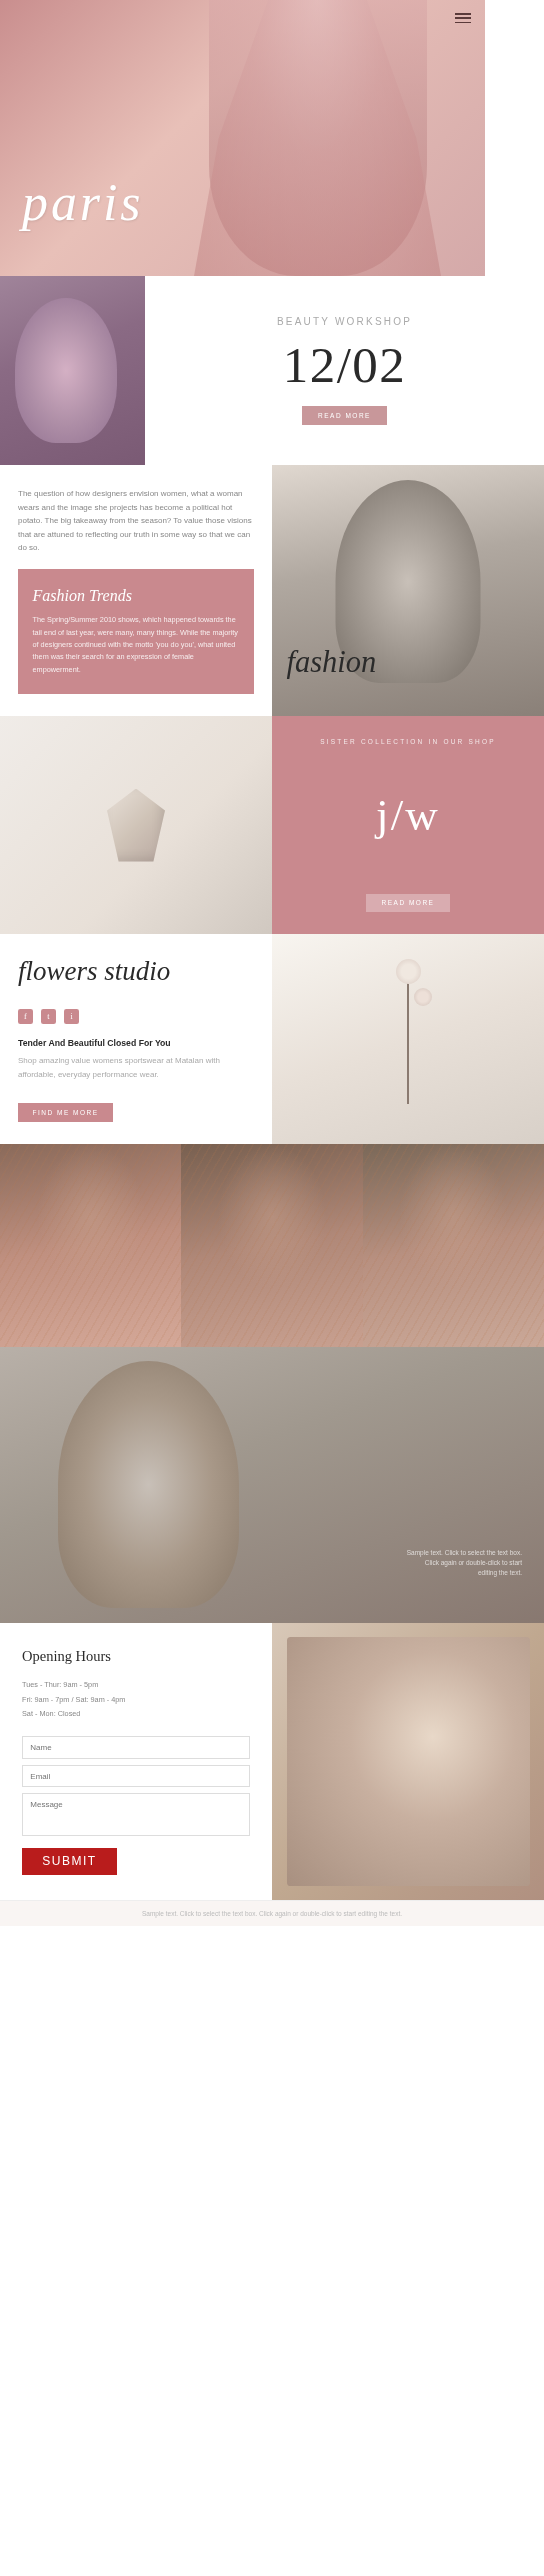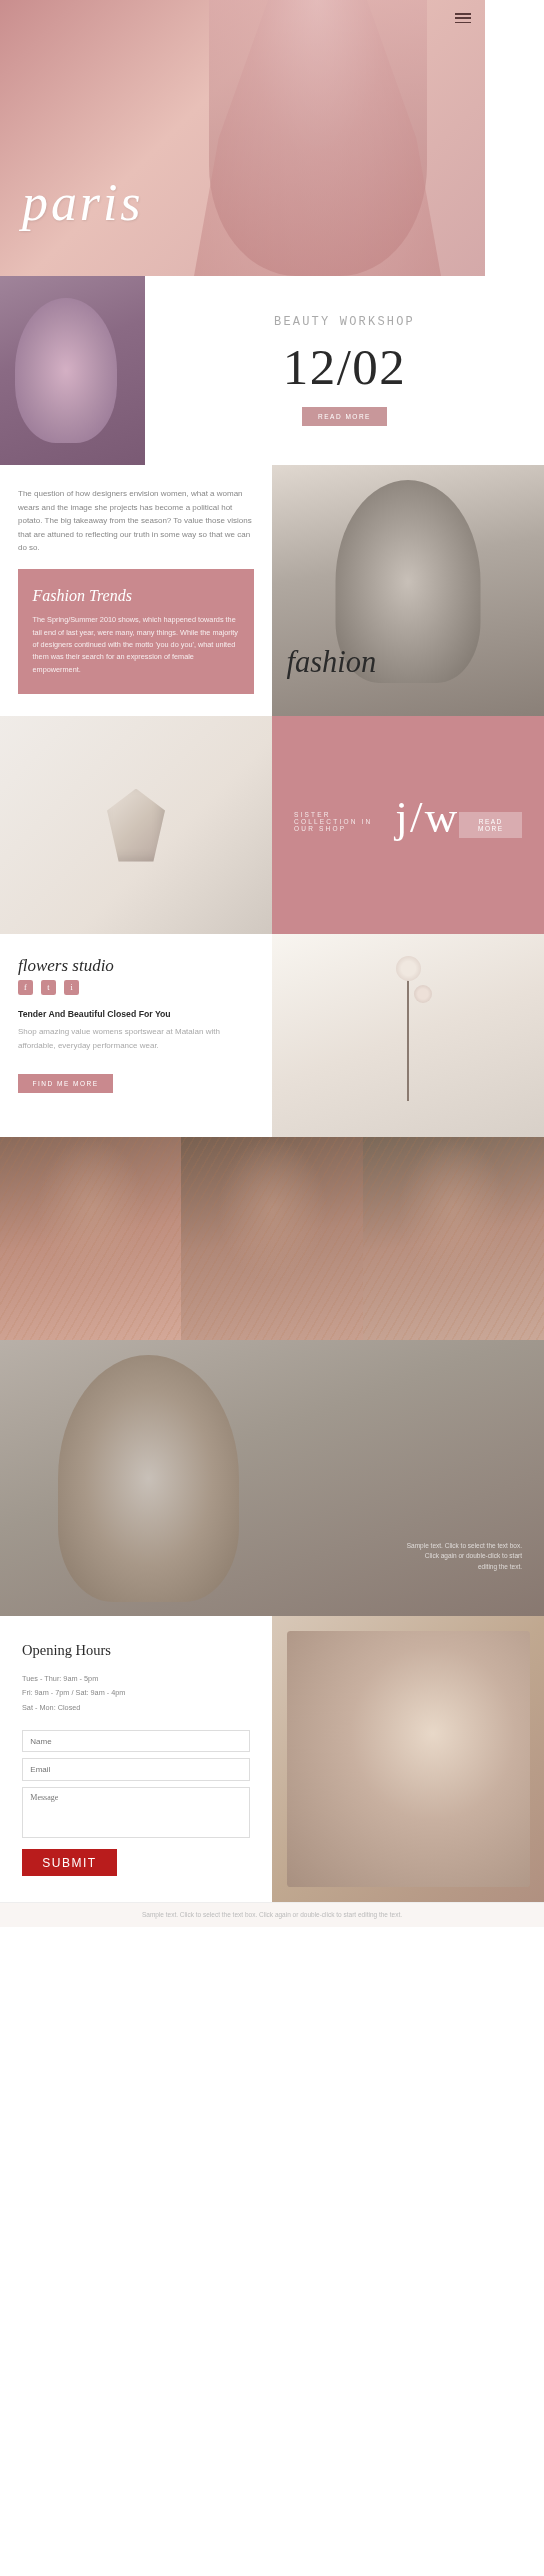--- a/index.html
+++ b/index.html
@@ -96,22 +96,22 @@
     }
     .beauty-right {
       display: flex;
       flex-direction: column;
       align-items: center;
       justify-content: center;
       padding: 22px;
       background: #fff;
     }
     .beauty-label {
-      font-family: Liberation Mono, monospace;
-      font-size: 12px;
+      font-family: Liberation Sans, sans-serif;
+      font-size: 10px;
       letter-spacing: 2.2px;
       color: #aaa;
       text-transform: uppercase;
       margin-bottom: 13px;
     }
     .beauty-date {
       font-size: 51px;
       font-weight: 300;
       color: #2a2a2a;
       letter-spacing: 1.5px;
@@ -214,21 +214,21 @@
     .jewelry-gem {
       width: 58px;
       height: 73px;
       background: linear-gradient(135deg, #e8e0d8 0%, #d0c4b8 50%, #b8a8a0 100%);
       clip-path: polygon(50% 0%, 100% 30%, 80% 100%, 20% 100%, 0% 30%);
       box-shadow: inset -3.6px -3.6px 11px rgba(0,0,0,0.1);
     }
     .jw-box {
       background: #c9898e;
       display: flex;
-      flex-direction: row;
+      flex-direction: column;
       align-items: center;
       justify-content: space-between;
       padding: 22px;
     }
     .jw-label {
       font-family: Arial, sans-serif;
       font-size: 6.5px;
       letter-spacing: 2.2px;
       color: rgba(255,255,255,0.8);
       text-transform: uppercase;
@@ -257,24 +257,24 @@
     .flowers-section {
       display: grid;
       grid-template-columns: 1fr 1fr;
       min-height: 203px;
       background: #fff;
     }
     .flowers-left {
       padding: 22px 18px;
     }
     .flowers-title {
-      font-size: 17px;
+      font-size: 27px;
       font-weight: 300;
       color: #2a2a2a;
-      margin-bottom: 4px;
+      margin-bottom: 22px;
       font-style: italic;
     }
     .social-icons {
       display: flex;
       gap: 8.7px;
       margin-bottom: 14.5px;
     }
     .social-icon {
       width: 14.5px;
       height: 14.5px;
@@ -457,24 +457,24 @@
       margin-bottom: 5.8px;
       font-size: 8px;
       font-family: Arial, sans-serif;
       color: #aaa;
       outline: none;
     }
     .form-field-message {
       width: 100%;
       border: 0.7px solid #ddd;
       padding: 5.8px 7.3px;
-      height: 51px;
+      height: 43px;
       margin-bottom: 8.7px;
       font-size: 8px;
-      font-family: Liberation Serif, serif;
+      font-family: Liberation Sans, sans-serif;
       color: #aaa;
       outline: none;
       resize: none;
     }
     .submit-btn {
       background: #b91c1c;
       color: #fff;
       border: none;
       padding: 6.5px 20.3px;
       font-size: 12px;

